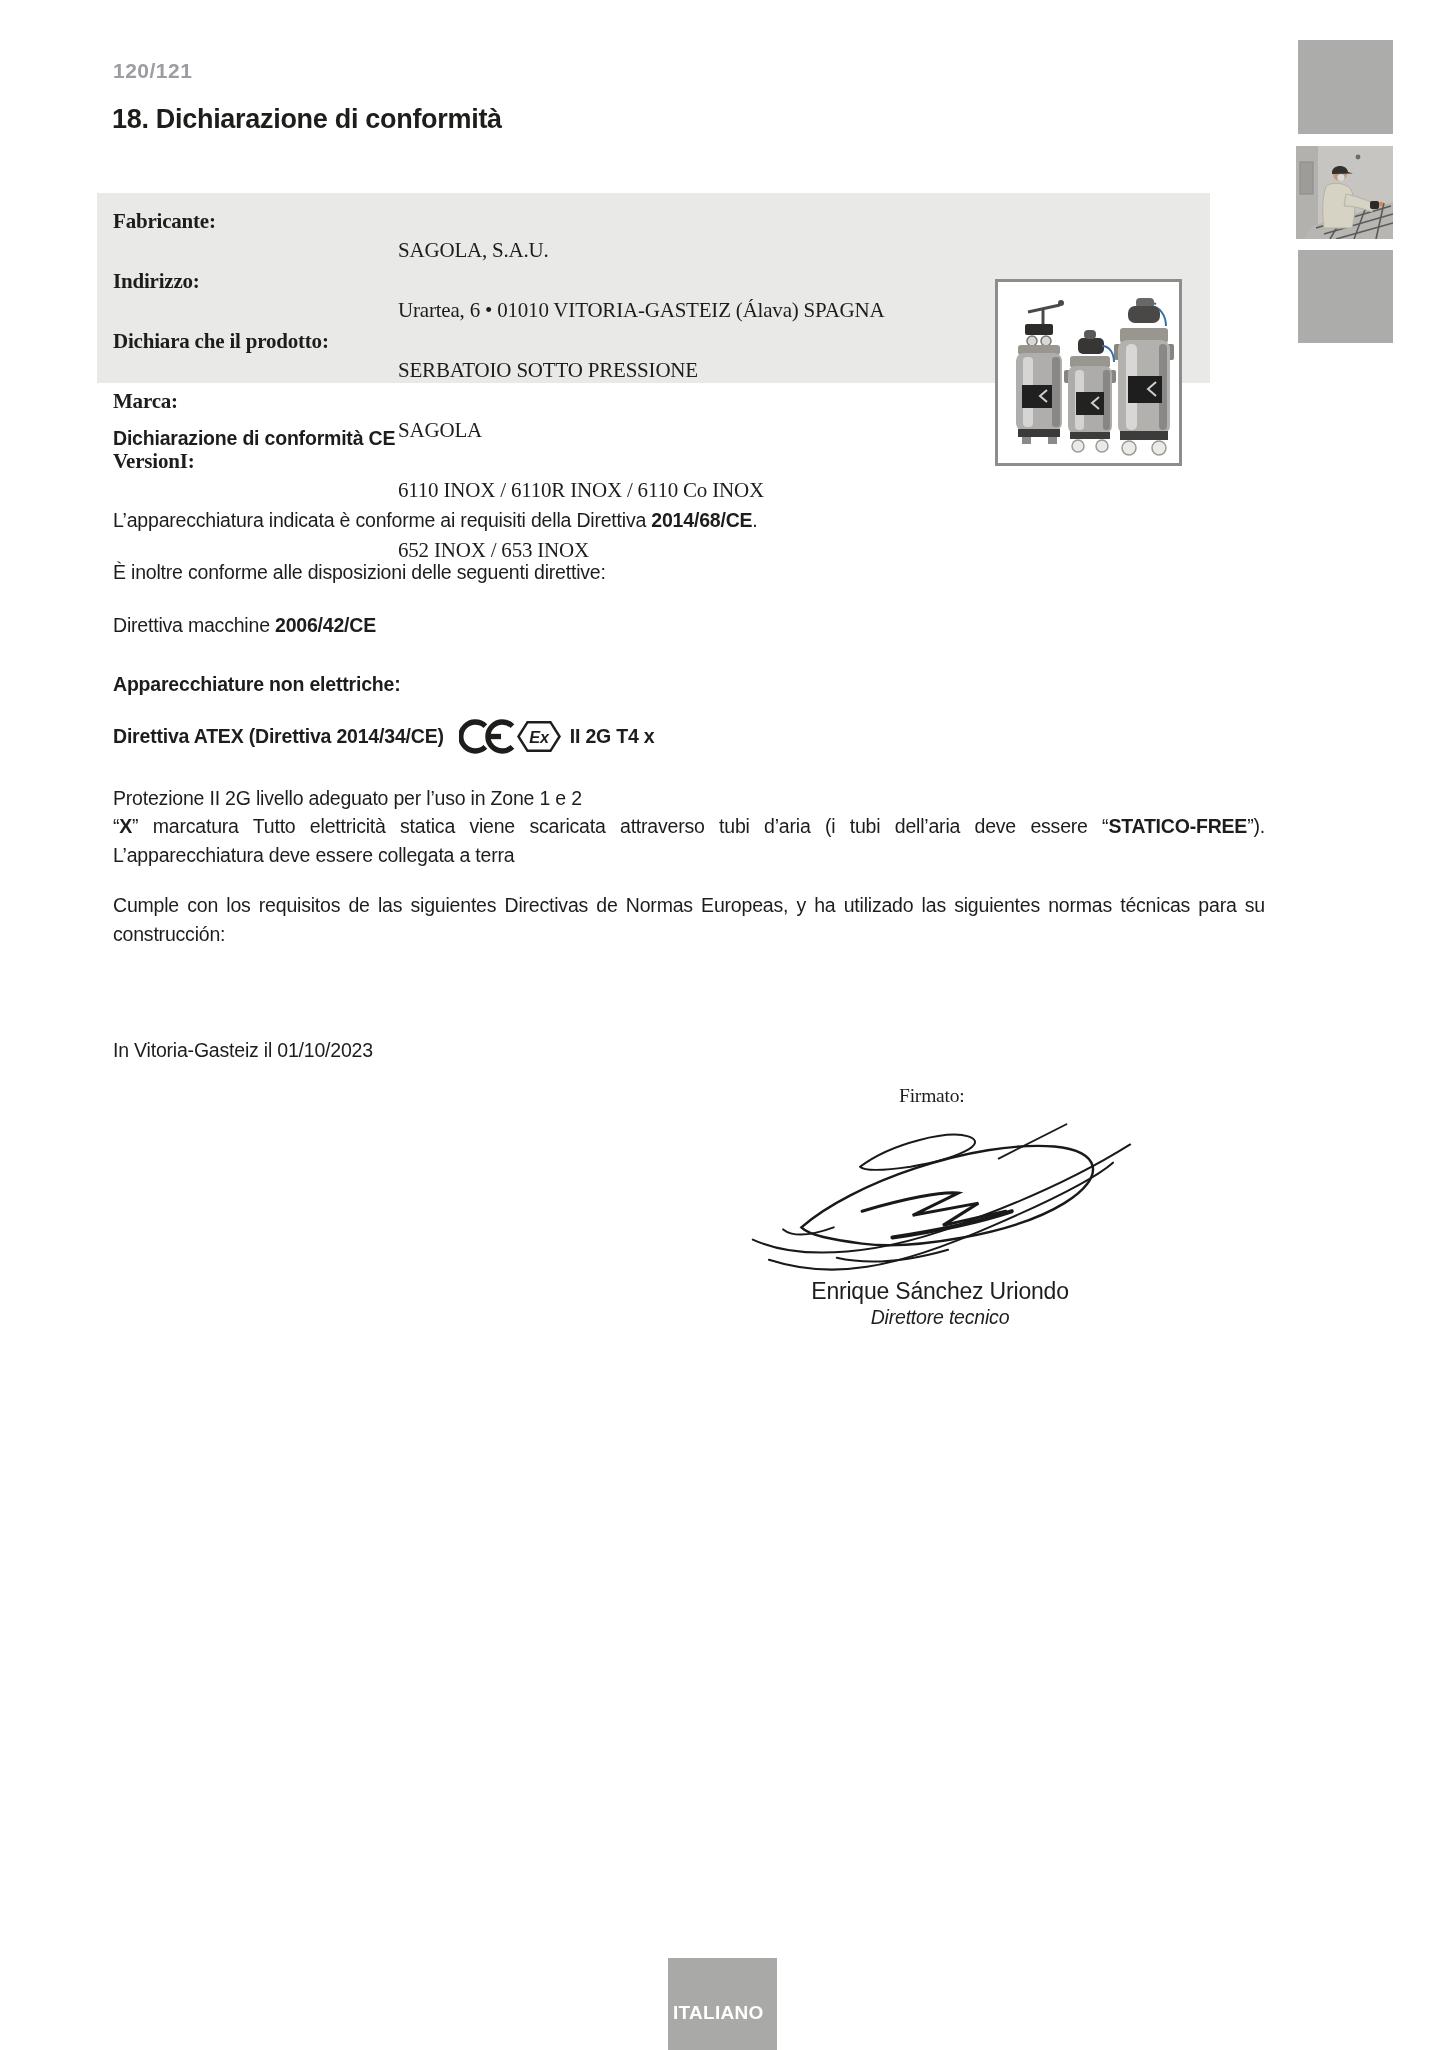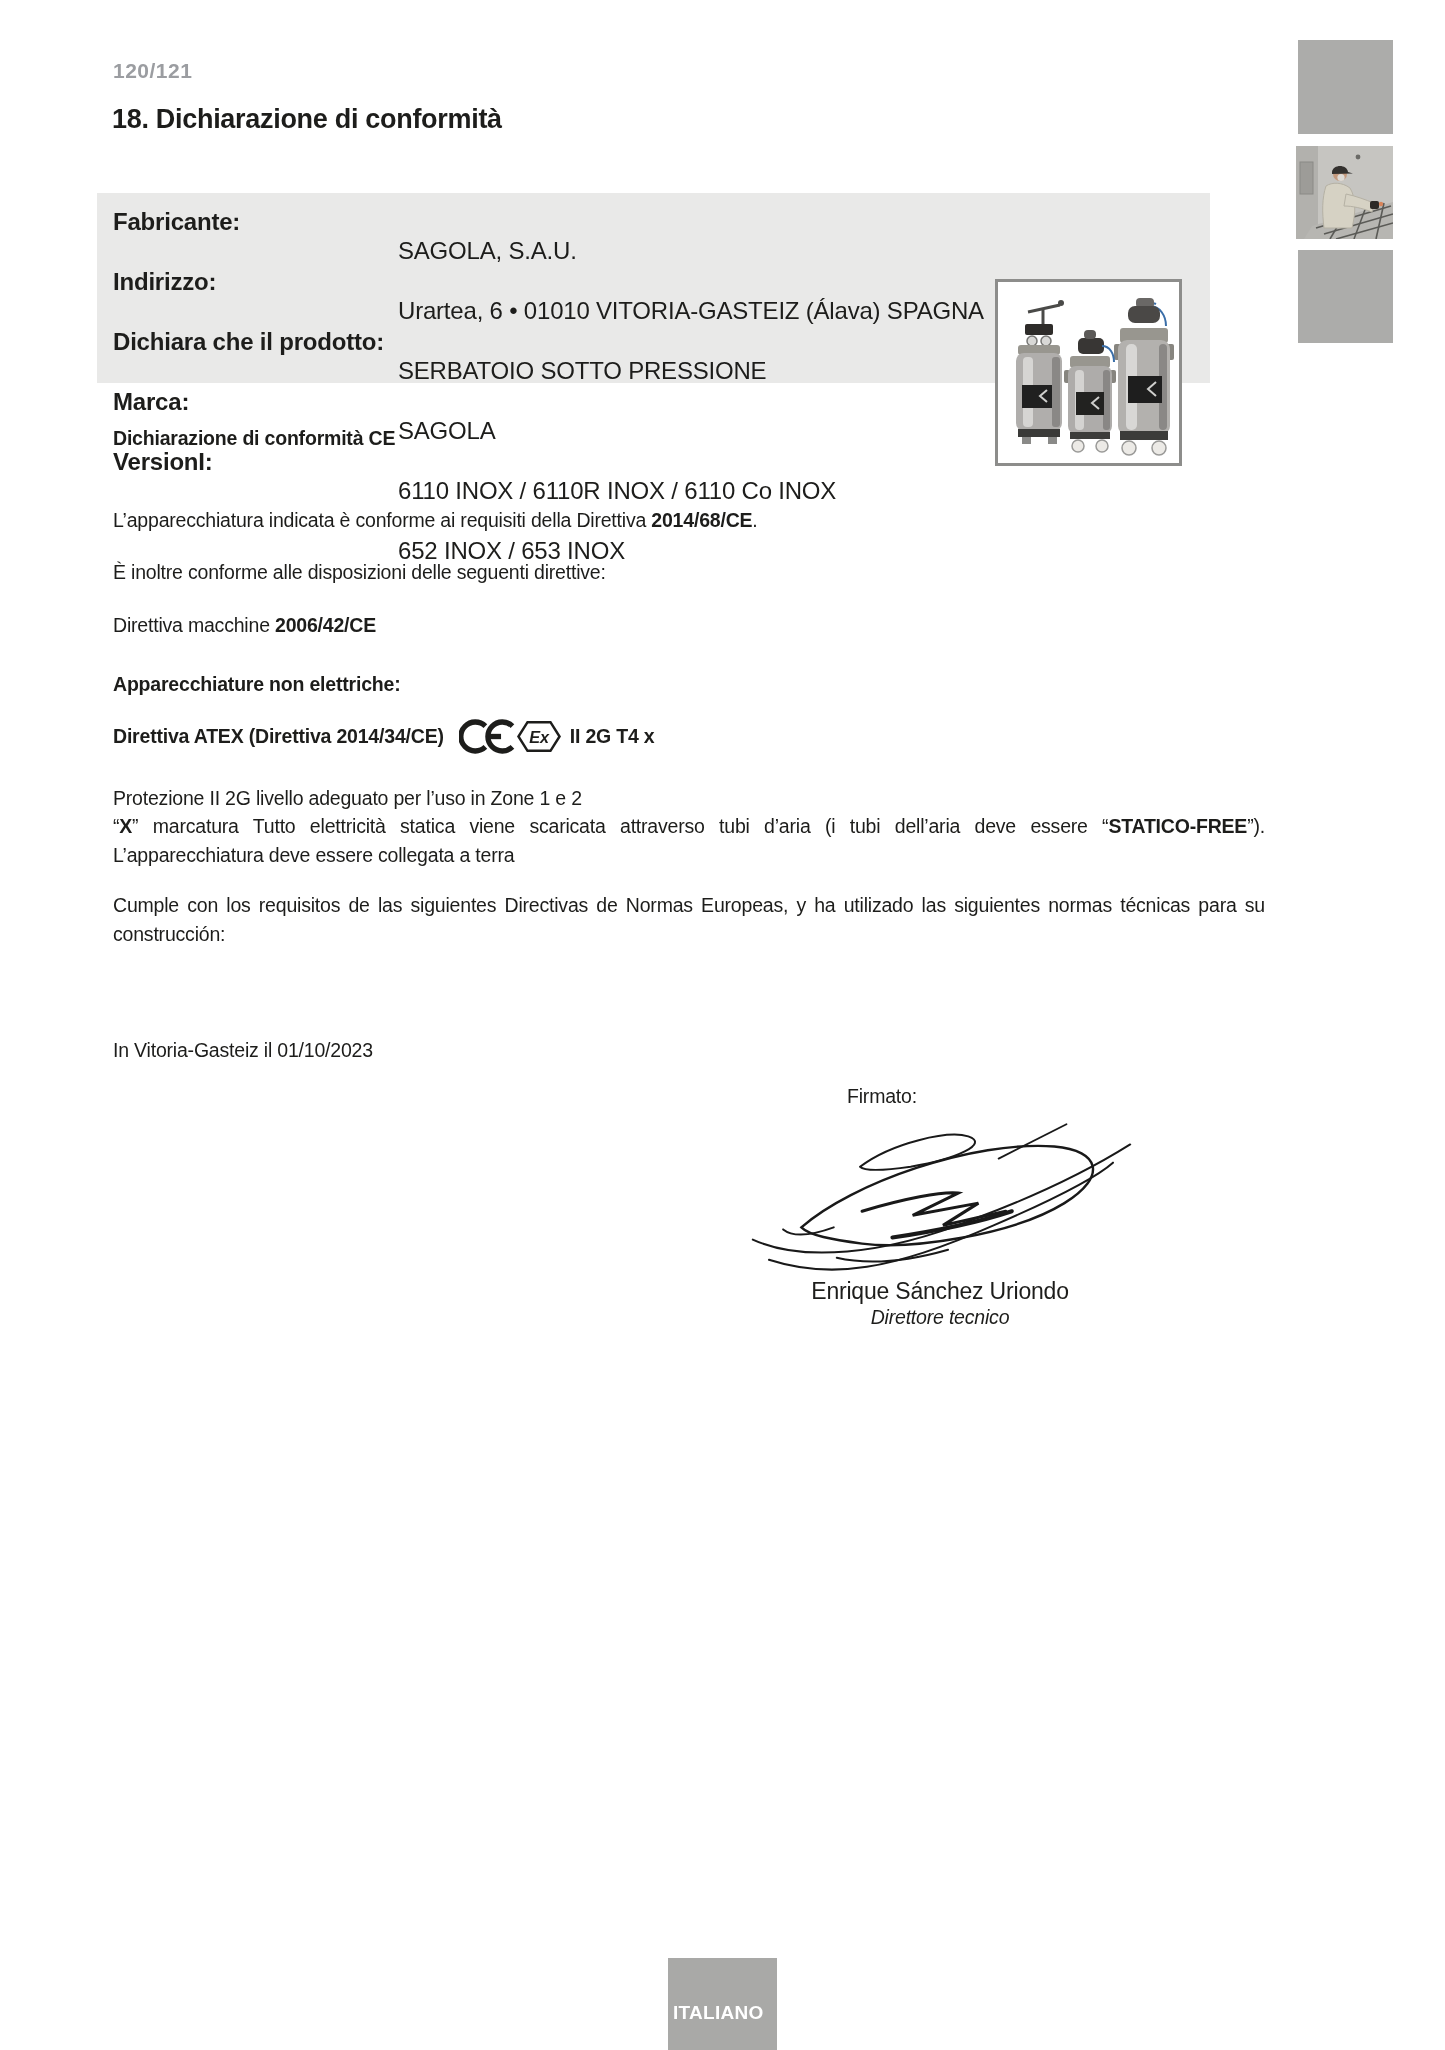--- a/index.html
+++ b/index.html
@@ -3,41 +3,41 @@
 <meta charset="utf-8">
 <style>
   html,body{margin:0;padding:0;background:#ffffff;}
   .page{position:relative;width:1445px;height:2050px;background:#ffffff;overflow:hidden;
         font-family:"Liberation Sans",sans-serif;color:#1d1d1b;}
   .pagenum{position:absolute;left:113px;top:59px;font-size:21px;font-weight:bold;
            color:#9b9da1;letter-spacing:.5px;}
   .title{position:absolute;left:112px;top:104px;font-size:27px;font-weight:bold;letter-spacing:-.3px;}
 
   .infobox{position:absolute;left:97px;top:193px;width:1113px;height:190px;background:#e9e9e8;}
-  .infobox-inner{padding:13px 0 0 16px;font-size:24px;line-height:31px;letter-spacing:-.2px;}
+  .infobox-inner{padding:13px 0 0 16px;font-size:21px;line-height:31px;letter-spacing:-.2px;font-family:Liberation Serif, serif;}
   .irow{display:flex;}
   .ilabel{width:285px;font-weight:bold;flex:0 0 285px;}
   .ivalue{white-space:nowrap;margin-top:29px;}
 
   .product{position:absolute;left:995px;top:279px;width:181px;height:181px;background:#ffffff;
            border:3px solid #8d8d8b;}
   .sq{position:absolute;background:#acacaa;}
   .sq1{left:1298px;top:40px;width:95px;height:94px;}
   .sq2{left:1298px;top:250px;width:95px;height:93px;}
   .photo{position:absolute;left:1296px;top:146px;width:97px;height:93px;}
 
   .para{position:absolute;left:113px;width:1152px;font-size:19.5px;line-height:29px;
         letter-spacing:-.2px;}
   .bold{font-weight:bold;}
   .justify{text-align:justify;}
   .subtitle{font-weight:bold;}
   .atexline{display:flex;align-items:center;gap:9px;font-weight:bold;}
   .atexline .marks{display:flex;align-items:center;margin-left:6px;}
 
-  .firmato{position:absolute;left:847px;top:1085px;font-size:19.5px;letter-spacing:-.2px;}
+  .firmato{position:absolute;left:899px;top:1085px;font-size:19.5px;letter-spacing:-.2px;font-family:Liberation Serif, serif;}
   .sig-svg{position:absolute;left:733px;top:1106px;}
   .sig-name{position:absolute;left:700px;top:1278px;width:480px;text-align:center;
             font-size:23px;letter-spacing:-.2px;}
   .sig-role{position:absolute;left:700px;top:1306px;width:480px;text-align:center;
             font-size:19.5px;font-style:italic;letter-spacing:-.2px;}
 
   .lang-tab{position:absolute;left:668px;top:1958px;width:109px;height:116px;background:#a9a9a7;}
   .lang-tab span{position:absolute;left:5px;top:44px;color:#ffffff;font-weight:bold;
                  font-size:19px;letter-spacing:.3px;}
 </style>

